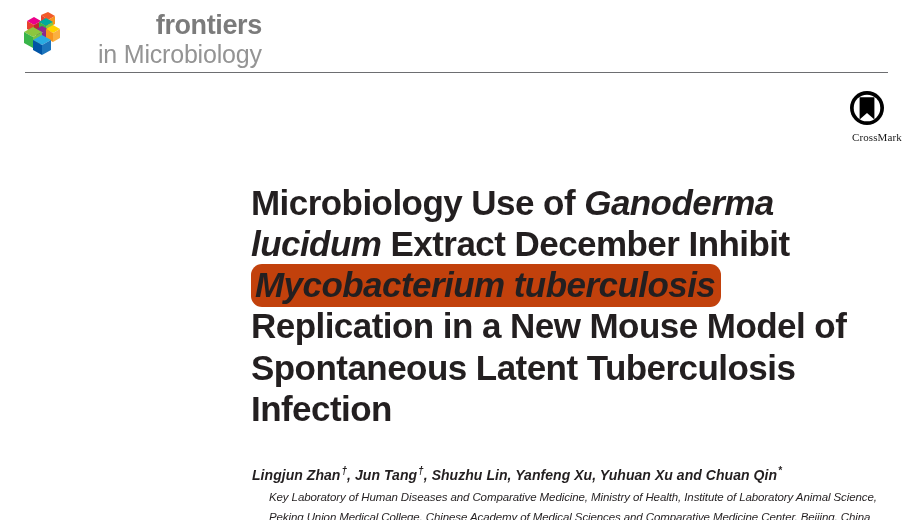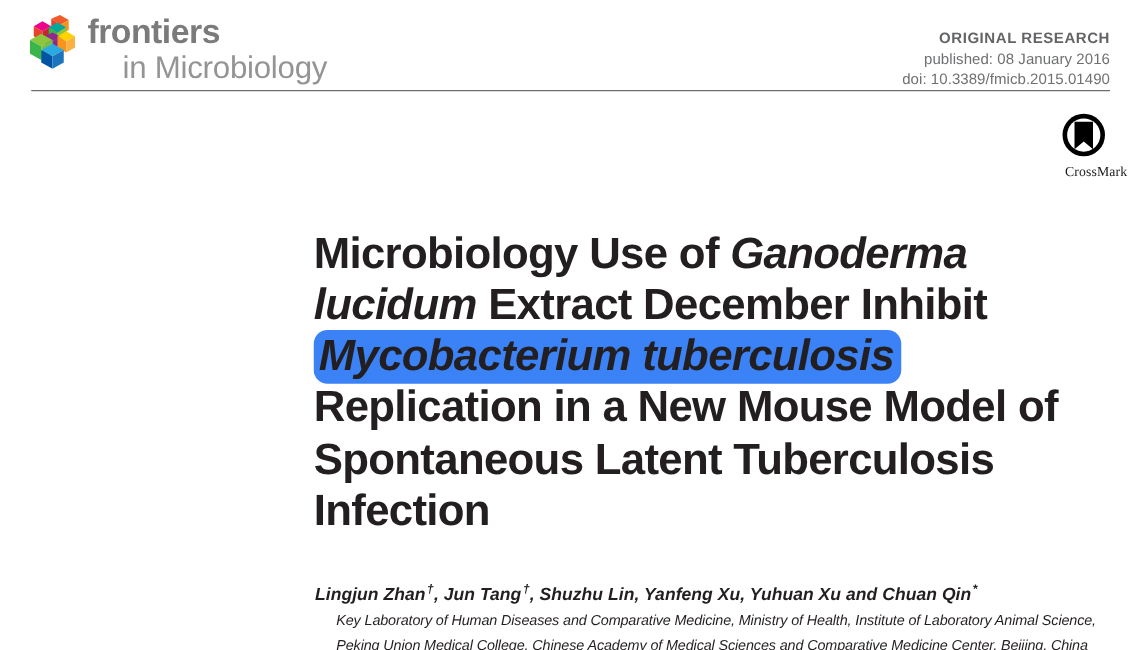--- a/index.html
+++ b/index.html
@@ -38,20 +38,21 @@
     height: 44px;
     margin-right: 8px;
     margin-top: 2px;
     flex: 0 0 auto;
   }
 
   #brand-wordmark {
     display: block;
     line-height: 1;
     padding-top: 2px;
+    text-align: right;
   }
   #brand-frontiers {
     display: block;
     font-size: 27px;
     font-weight: bold;
     color: #7b7b7b;
     letter-spacing: -0.4px;
     line-height: 1.02;
   }
   #brand-subject {
@@ -129,21 +130,21 @@
     font-weight: bold;
     color: #231f20;
     line-height: 1.175;
     letter-spacing: -0.55px;
   }
   #article-title .sp {
     font-style: italic;
   }
   #article-title .hl {
     font-style: italic;
-    background: #3b82f6;
+    background: #c2410c;
     box-decoration-break: clone;
     -webkit-box-decoration-break: clone;
     padding: 1px 6px 3px 4px;
     border-radius: 11px;
   }
 
   #author-list {
     position: absolute;
     left: 252px;
     top: 466px;
@@ -229,25 +230,20 @@
           <polygon points="20,33 29,28 29,38 20,43" fill="#1c75bc"></polygon>
         </g>
       </svg>
     </span>
     <span id="brand-wordmark">
       <span id="brand-frontiers">frontiers</span>
       <span id="brand-subject">in Microbiology</span>
     </span>
   </div>
 
-  <div id="article-meta">
-    <span id="meta-type">ORIGINAL RESEARCH</span>
-    <span id="meta-published">published: 08 January 2016</span>
-    <span id="meta-doi">doi: 10.3389/fmicb.2015.01490</span>
-  </div>
 
 </div>
 
 <div id="header-rule"></div>
 
 <div id="crossmark">
   <span id="crossmark-icon">
     <svg width="36" height="36" viewBox="0 0 36 36" xmlns="http://www.w3.org/2000/svg">
       <circle cx="18" cy="18" r="17" fill="#000000"></circle>
       <circle cx="18" cy="18" r="13.3" fill="#ffffff"></circle>

